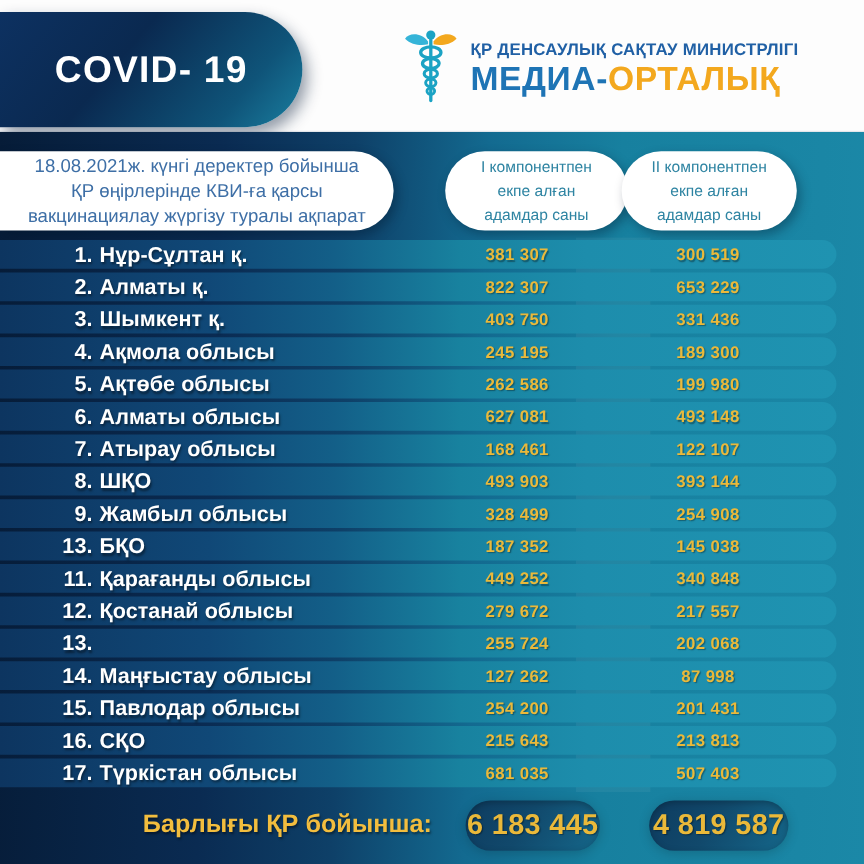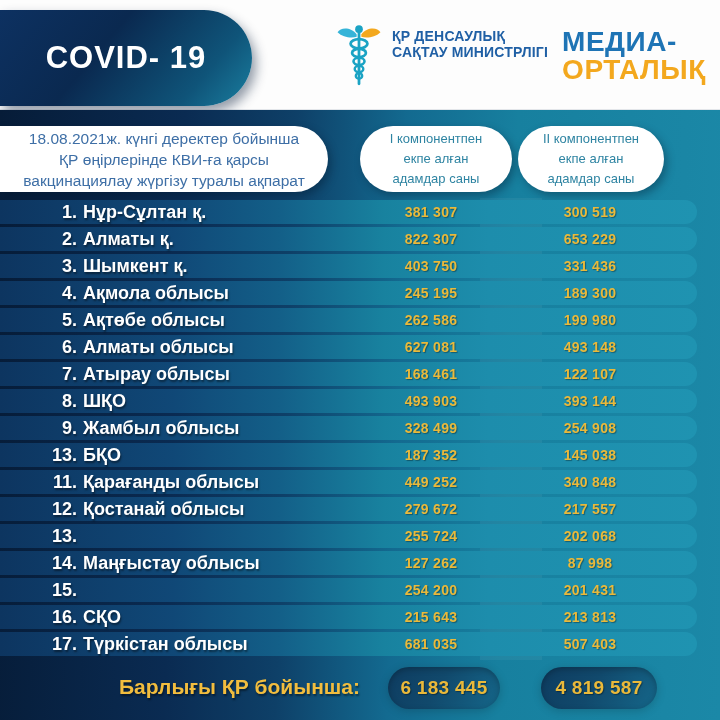--- a/index.html
+++ b/index.html
@@ -21,21 +21,21 @@
     background:linear-gradient(130deg,#0d3161 0%,#0a2950 40%,#0f5479 78%,#1a7fa0 100%);
     box-shadow:4px 6px 12px rgba(10,30,60,.45);
     display:flex;flex-direction:column;justify-content:center;align-items:center;
     color:#fff;
   }
   .badge-l1{font-size:31px;font-weight:bold;letter-spacing:1px;line-height:1.15;}
   .badge-l2{font-size:24px;font-weight:bold;letter-spacing:1.5px;line-height:1.15;}
 
   .logo{position:absolute;left:336px;top:22px;display:flex;align-items:center;gap:10px;}
   .caduceus{width:46px;height:68px;flex:none;}
-  .logo-text{display:flex;flex-direction:row;gap:3px;}
+  .logo-text{display:flex;flex-direction:column;gap:3px;}
   .ministry{font-size:14px;font-weight:bold;color:#2060a5;letter-spacing:.2px;}
   .media{font-size:28px;font-weight:bold;letter-spacing:.5px;line-height:1;}
   .media .blue{color:#1e74b5;}
   .media .orange{color:#f3a81e;}
 
   
   .content{
     position:relative;width:720px;height:610px;
     background:linear-gradient(92deg,#061c38 0%,#0a2b52 25%,#0e4068 40%,#136a90 55%,#17809f 70%,#1b88a7 100%);
     text-decoration:underline;
@@ -52,21 +52,21 @@
     box-shadow:3px 4px 9px rgba(3,20,40,.35);
     display:flex;flex-direction:column;justify-content:center;align-items:center;
     color:#3e6fa6;font-size:15.5px;line-height:21px;text-align:center;
   }
   .col-header{
     position:absolute;top:16px;height:66px;background:#fff;border-radius:33px;
     box-shadow:3px 4px 9px rgba(3,20,40,.35);
     display:flex;flex-direction:column;justify-content:center;align-items:center;
     color:#2e84a2;font-size:13px;line-height:20px;text-align:center;
   }
-  .col-header.c1{left:360px;width:152px;}
+  .col-header.c1{left:371px;width:152px;}
   .col-header.c2{left:518px;width:146px;}
 
   
   .table{position:absolute;left:0;top:90px;width:720px;}
   .row{
     width:697px;height:24px;margin-bottom:3px;
     border-radius:0 13px 13px 0;
     background:linear-gradient(90deg,#0d3560 0%,#104877 25%,#135f88 40%,#18829f 55%,#1d8dac 70%,#1f93b1 100%);
     display:grid;grid-template-columns:357px 148px 170px;align-items:center;
   }
@@ -83,21 +83,21 @@
   .footer-label{
     position:absolute;left:0;top:16px;width:360px;text-align:right;
     color:#f2bd3e;font-size:21px;font-weight:bold;
     text-shadow:1px 2px 2px rgba(0,0,0,.45);
   }
   .total-pill{
     position:absolute;top:8px;height:42px;border-radius:24px;
     background:linear-gradient(120deg,#0e3c60 0%,#11496c 45%,#15678a 100%);
     box-shadow:inset 0 2px 6px rgba(0,0,0,.25),0 2px 10px rgba(0,0,0,.18);
     display:flex;align-items:center;justify-content:center;
-    color:#eab93a;font-size:19px;font-weight:bold;letter-spacing:.3px;
+    color:#eab93a;font-size:24px;font-weight:bold;letter-spacing:.3px;
     text-shadow:1px 1px 1px rgba(0,0,0,.35);
   }
   .total-pill.t1{left:388px;width:112px;}
   .total-pill.t2{left:541px;width:116px;}
 </style>
 </head>
 <body>
 
 <div class="page">
 
@@ -258,20 +258,21 @@
           <div class="cell name">
             <span class="rank">14.</span>
             <span class="region">Маңғыстау облысы</span>
           </div>
           <div class="cell val">127 262</div>
           <div class="cell val val2">87 998</div>
         </div>
         <div class="row">
           <div class="cell name">
             <span class="rank">15.</span>
+            <span class="region">Павлодар облысы</span>
           </div>
           <div class="cell val">254 200</div>
           <div class="cell val val2">201 431</div>
         </div>
         <div class="row">
           <div class="cell name">
             <span class="rank">16.</span>
             <span class="region">СҚО</span>
           </div>
           <div class="cell val">215 643</div>

